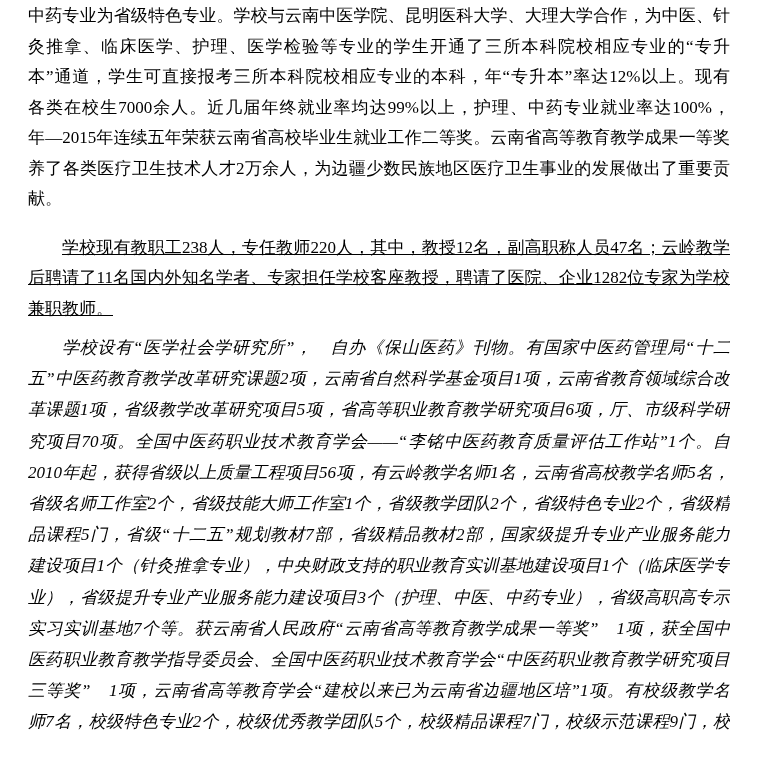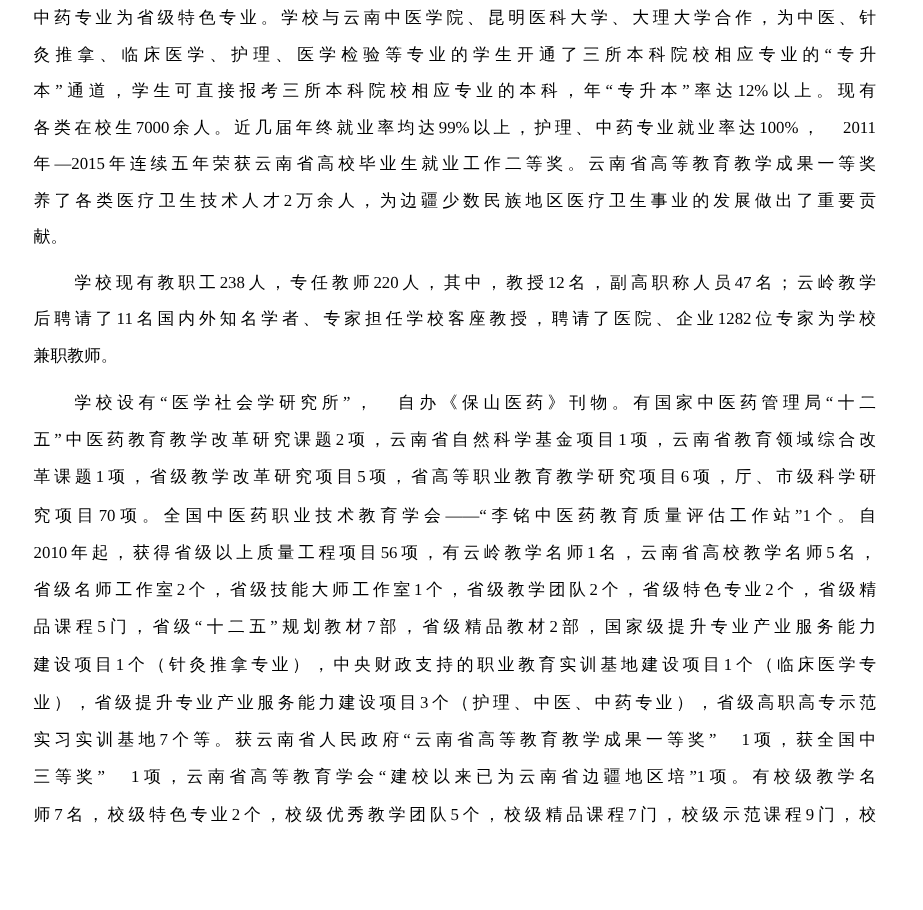--- a/index.html
+++ b/index.html
@@ -18,36 +18,37 @@
     box-sizing: border-box;
     width: 769px;
     height: 758px;
     padding: 1px 39px 0 28px;
     background: #ffffff;
   }
   .para {
     margin: 0;
     padding: 0;
   }
-  .para-2 { margin-top: 7px; }
+  .para-2 { margin-top: 18px; text-decoration: underline; }
   .para-3 { margin-top: 8px; }
   .line {
     height: 30.5px;
     line-height: 30.5px;
-    font-size: 14px;
+    font-size: 17px;
     letter-spacing: 0;
     white-space: normal;
     overflow: hidden;
     text-align: justify;
     text-align-last: justify;
     text-justify: inter-character;
   }
   .para-3 .line {
     height: 31.2px;
     line-height: 31.2px;
+    font-style: italic;
   }
   .line.short {
     text-align: left;
     text-align-last: left;
   }
   .line.indent {
     text-indent: 34px;
   }
 </style>
 </head>
@@ -75,17 +76,18 @@
     <div class="line indent">学校设有“医学社会学研究所”，　自办《保山医药》刊物。有国家中医药管理局“十二</div>
     <div class="line">五”中医药教育教学改革研究课题2项，云南省自然科学基金项目1项，云南省教育领域综合改</div>
     <div class="line">革课题1项，省级教学改革研究项目5项，省高等职业教育教学研究项目6项，厅、市级科学研</div>
     <div class="line">究项目70项。全国中医药职业技术教育学会——“李铭中医药教育质量评估工作站”1个。自</div>
     <div class="line">2010年起，获得省级以上质量工程项目56项，有云岭教学名师1名，云南省高校教学名师5名，</div>
     <div class="line">省级名师工作室2个，省级技能大师工作室1个，省级教学团队2个，省级特色专业2个，省级精</div>
     <div class="line">品课程5门，省级“十二五”规划教材7部，省级精品教材2部，国家级提升专业产业服务能力</div>
     <div class="line">建设项目1个（针灸推拿专业），中央财政支持的职业教育实训基地建设项目1个（临床医学专</div>
     <div class="line">业），省级提升专业产业服务能力建设项目3个（护理、中医、中药专业），省级高职高专示范</div>
     <div class="line">实习实训基地7个等。获云南省人民政府“云南省高等教育教学成果一等奖”　1项，获全国中</div>
+    <div class="line">医药职业教育教学指导委员会、全国中医药职业技术教育学会“中医药职业教育教学研究项目</div>
     <div class="line">三等奖”　1项，云南省高等教育学会“建校以来已为云南省边疆地区培”1项。有校级教学名</div>
     <div class="line">师7名，校级特色专业2个，校级优秀教学团队5个，校级精品课程7门，校级示范课程9门，校</div>
   </div>
 
 </div>
 
 </body></html>

